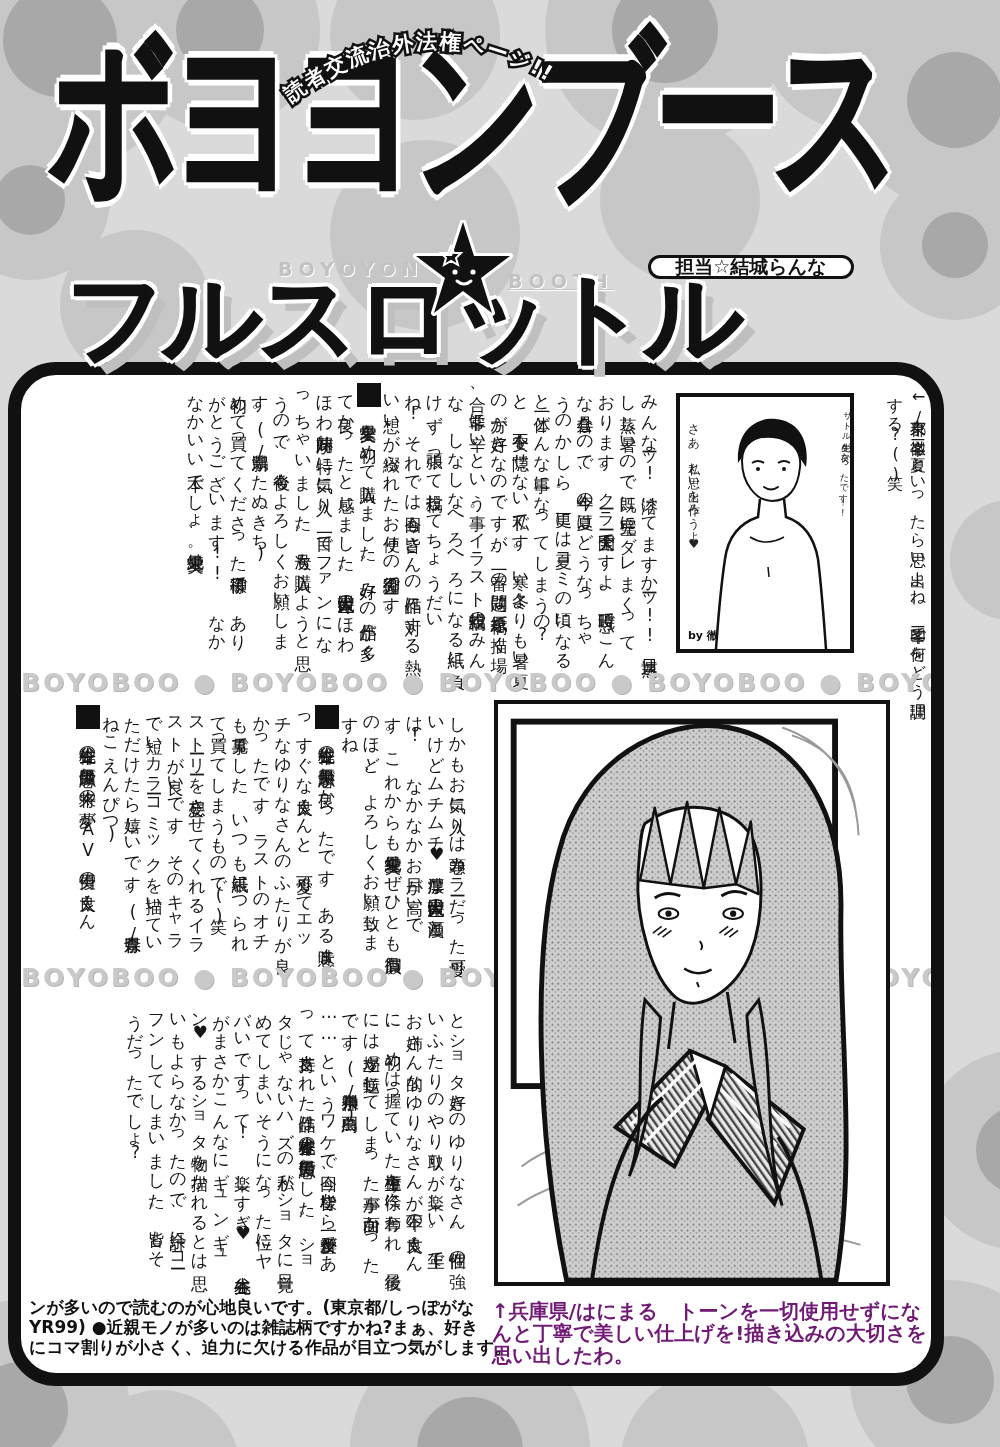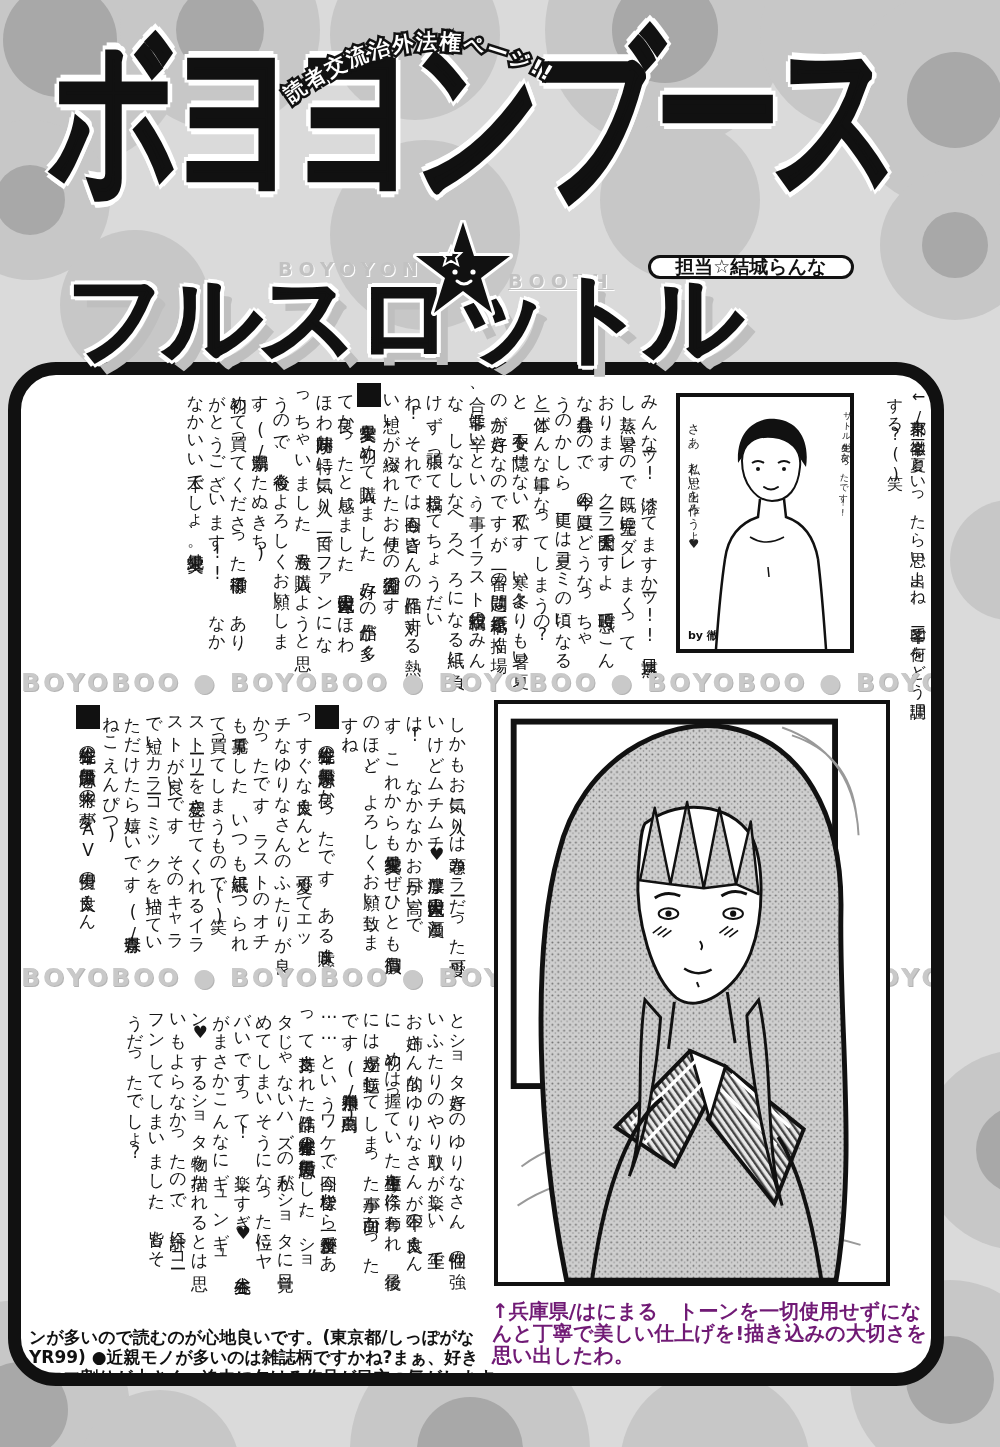--- a/index.html
+++ b/index.html
@@ -195,21 +195,21 @@
         <path d="M135,428 L202,362 M150,446 L212,382" stroke="#fff" stroke-width="3.5" fill="none"></path>
         <path d="M298,430 L238,376 M284,448 L228,392" stroke="#fff" stroke-width="3.5" fill="none"></path>
         <path d="M150,300 C140,360 152,430 134,480 C152,436 162,372 166,318 Z" fill="url(#stip)" stroke="#111" stroke-width="3"></path>
         <path d="M266,300 C282,372 272,450 290,510 C270,448 258,372 254,316 Z" fill="url(#stip)" stroke="#111" stroke-width="3"></path>
         <path d="M96,586 C108,500 130,430 168,400 M330,586 C320,520 306,470 286,440" fill="none" stroke="#111" stroke-width="4"></path>
       </svg>
     </div>
 
     <div class="caption-h" style="left:471px;top:925px;width:436px;">↑兵庫県/はにまる　トーンを一切使用せずになんと丁寧で美しい仕上げを!描き込みの大切さを思い出したわ。</div>
 
-    <div style="left:8px;top:952px;width:455px;">
+    <div style="left:8px;top:922px;width:455px;">
       <div class="bottom-line">ンが多いので読むのが心地良いです。(東京都/しっぽがな</div>
       <div class="bottom-line">YR99) ●近親モノが多いのは雑誌柄ですかね?まぁ、好き</div>
       <div class="bottom-line">にコマ割りが小さく、迫力に欠ける作品が目立つ気がします。</div>
     </div>
 
   </div>
 
 </div>
 
 </body></html>

